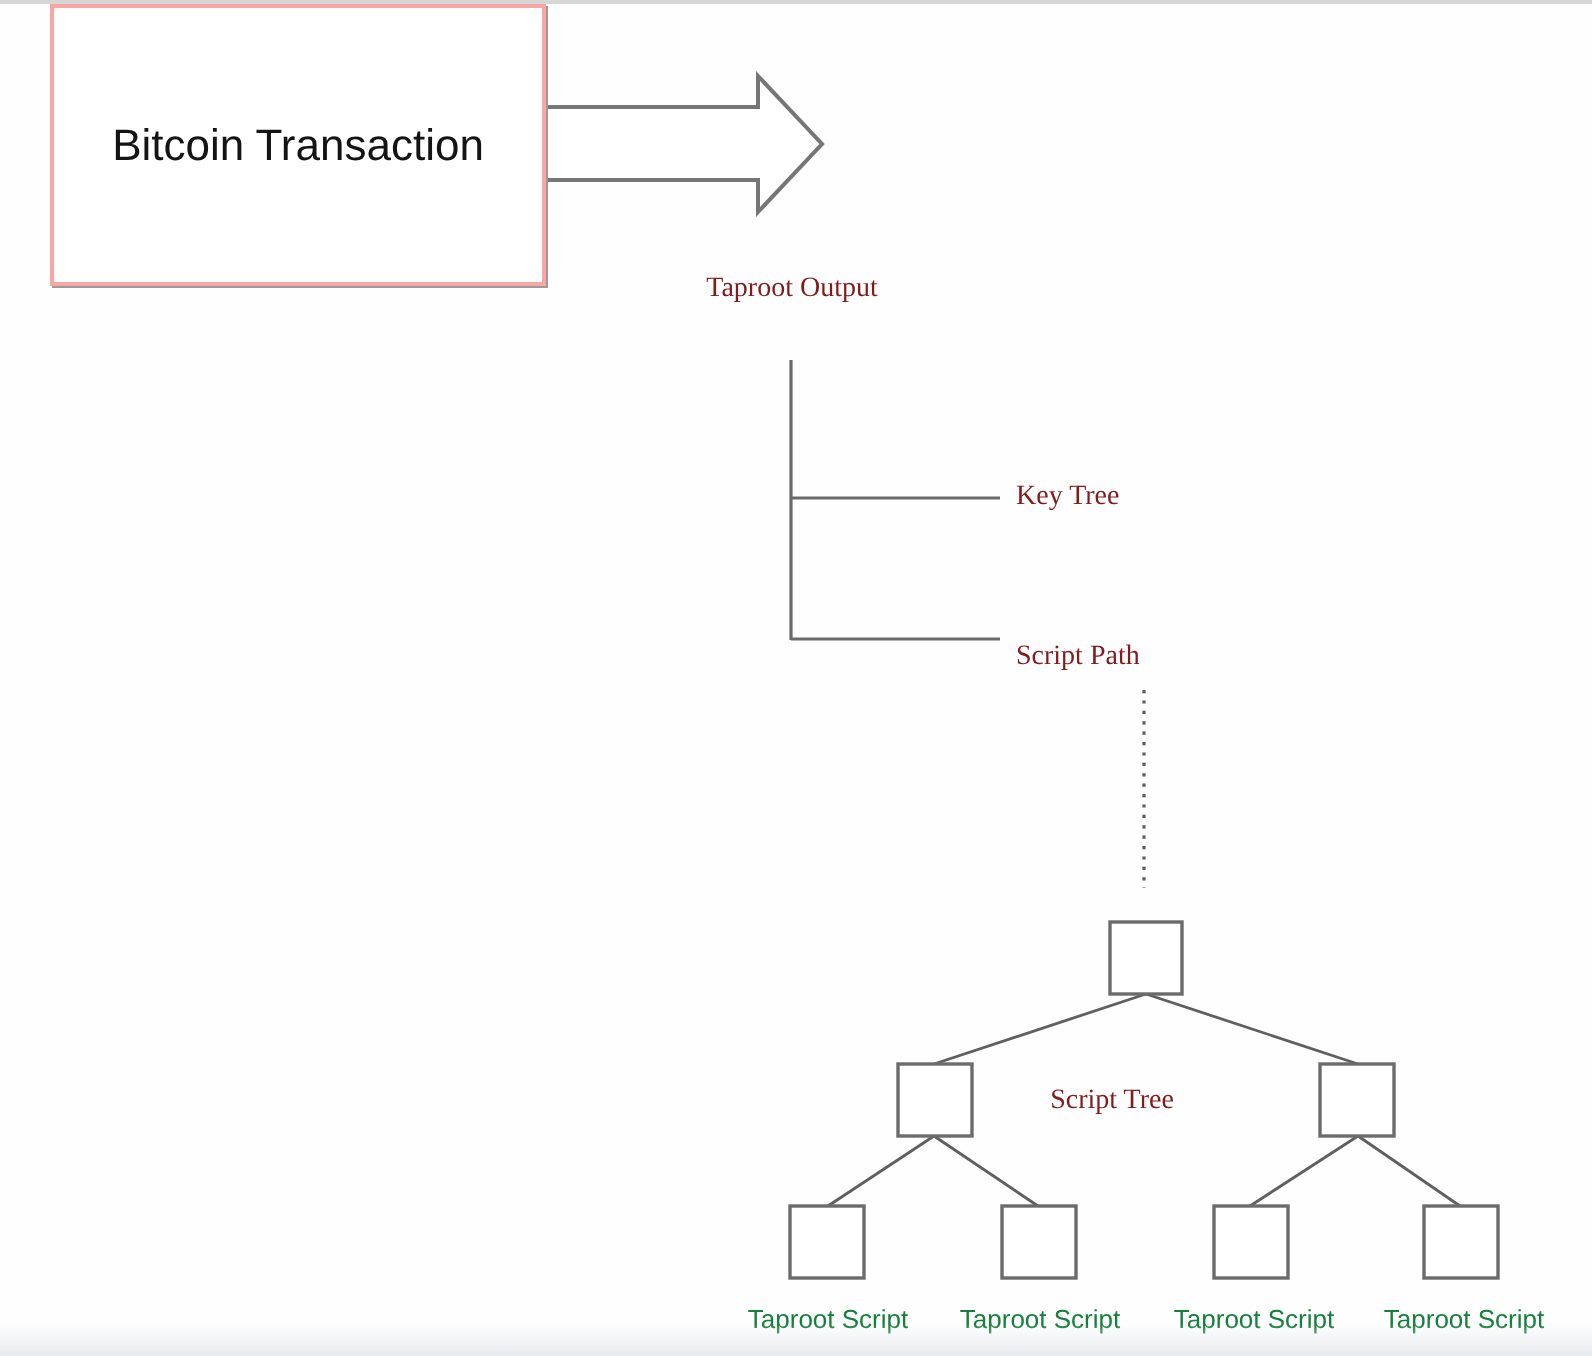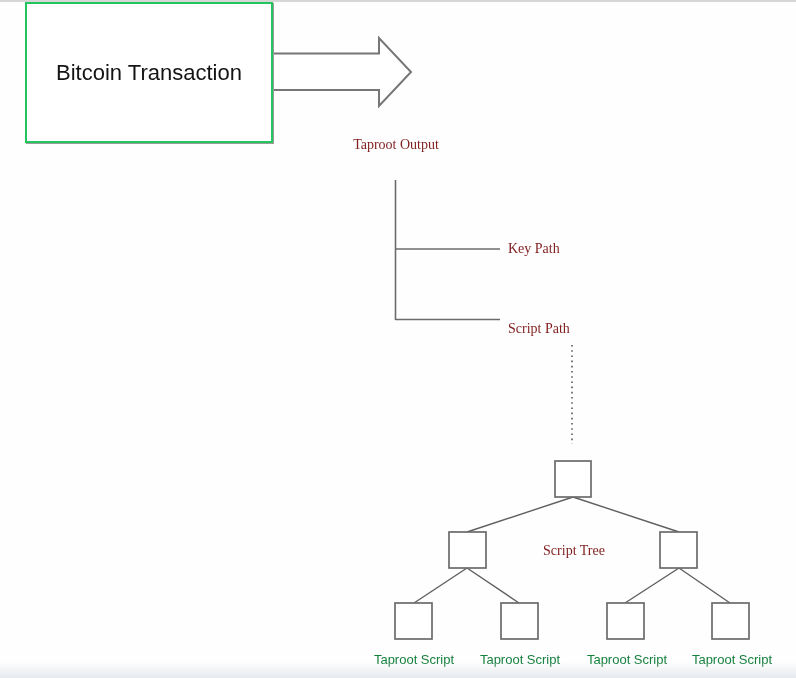--- a/index.html
+++ b/index.html
@@ -26,21 +26,21 @@
   }
   svg.wires {
     position: absolute; left: 0; top: 0;
     width: 796px; height: 678px;
   }
   .txbox {
     position: absolute;
     left: 25px; top: 2px;
     width: 248px; height: 141px;
     background: #ffffff;
-    border: 2px solid #22c55e;
+    border: 2px solid #fca5a5;
     box-shadow: 1px 1px 0 #9a9a9a;
     box-sizing: border-box;
     display: flex; align-items: center; justify-content: center;
   }
   .label {
     position: absolute;
     color: #7f1d1d;
     font-size: 14px;
     line-height: 26px;
     white-space: nowrap;
@@ -93,25 +93,25 @@
     <rect x="607" y="603" width="37" height="36" fill="#ffffff" stroke="#6b6b6b" stroke-width="1.7"></rect>
     <rect x="712" y="603" width="37" height="36" fill="#ffffff" stroke="#6b6b6b" stroke-width="1.7"></rect>
   </svg>
 
   <div class="txbox">
     <span class="label-inner">Bitcoin Transaction</span>
   </div>
 
   <div class="label centered" style="left:396px; top:132px;">Taproot Output</div>
 
-  <div class="label" style="left:508px; top:236px;">Key Path</div>
+  <div class="label" style="left:508px; top:236px;">Key Tree</div>
 
   <div class="label" style="left:508px; top:316px;">Script Path</div>
 
-  <div class="label centered" style="left:574px; top:538px;">Script Tree</div>
+  <div class="label centered" style="left:556px; top:538px;">Script Tree</div>
 
   <div class="leaf-label" style="left:414px; top:652px;">Taproot Script</div>
   <div class="leaf-label" style="left:520px; top:652px;">Taproot Script</div>
   <div class="leaf-label" style="left:627px; top:652px;">Taproot Script</div>
   <div class="leaf-label" style="left:732px; top:652px;">Taproot Script</div>
 
   <div class="bottom-fade"></div>
 </div>
 
 </body></html>

